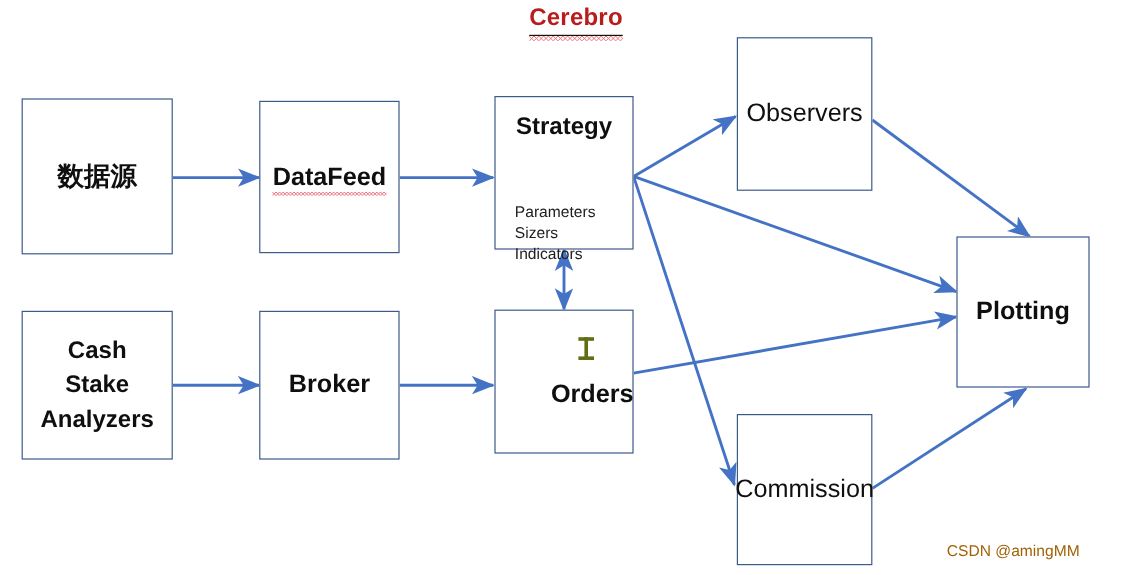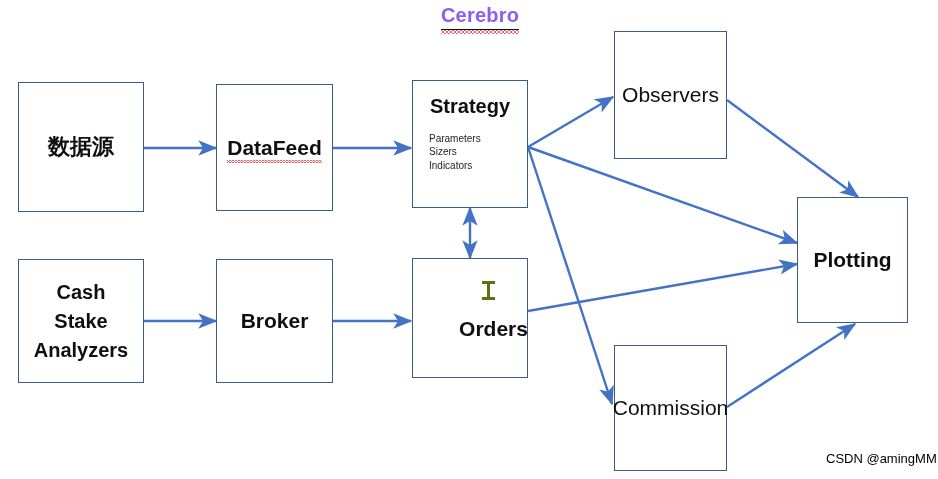--- a/index.html
+++ b/index.html
@@ -18,21 +18,21 @@
 
   
   .title {
     position: absolute;
     left: 420px;
     top: 4px;
     width: 120px;
     text-align: center;
     font-size: 20px;
     font-weight: 700;
-    color: #8b5cf6;
+    color: #b91c1c;
     letter-spacing: 0.2px;
   }
   .title .word {
     position: relative;
     display: inline-block;
     padding-bottom: 2px;
     border-bottom: 1.5px solid #111111;
   }
   .title .word::after {
     content: "";
@@ -53,20 +53,21 @@
   .box {
     position: absolute;
     box-sizing: border-box;
     background: #ffffff;
     border: 1.5px solid #3c5a8a;
     display: flex;
     flex-direction: column;
     justify-content: center;
     align-items: center;
     color: #0f0f0f;
+    gap: 36px;
   }
   .box.pad-top {
     justify-content: flex-start;
   }
 
   .lbl-cjk {
     font-size: 22px;
     font-weight: 700;
     line-height: 1.2;
   }
@@ -94,21 +95,21 @@
     width: 100%;
     text-align: center;
     margin-top: 14px;
   }
   .strategy-list {
     margin-top: 14px;
     width: 100%;
     padding-left: 16px;
     box-sizing: border-box;
     text-align: left;
-    font-size: 10px;
+    font-size: 13px;
     font-weight: 400;
     line-height: 1.34;
     color: #1d1d1d;
   }
   .strategy-list div { white-space: nowrap; }
 
   .spell-underline {
     position: relative;
     display: inline-block;
   }
@@ -161,23 +162,22 @@
   }
   .caret .serif-top { top: 0; }
   .caret .serif-bot { bottom: 0; }
 
   
   .watermark {
     position: absolute;
     left: 789px;
     top: 451px;
     font-size: 13px;
-    color: #000000;
+    color: #a16207;
     white-space: nowrap;
-    margin-left: 37px;
   }
 </style>
 </head>
 <body>
 
 <div id="canvas">
 
   <div class="title">
     <span class="word">Cerebro</span>
   </div>

